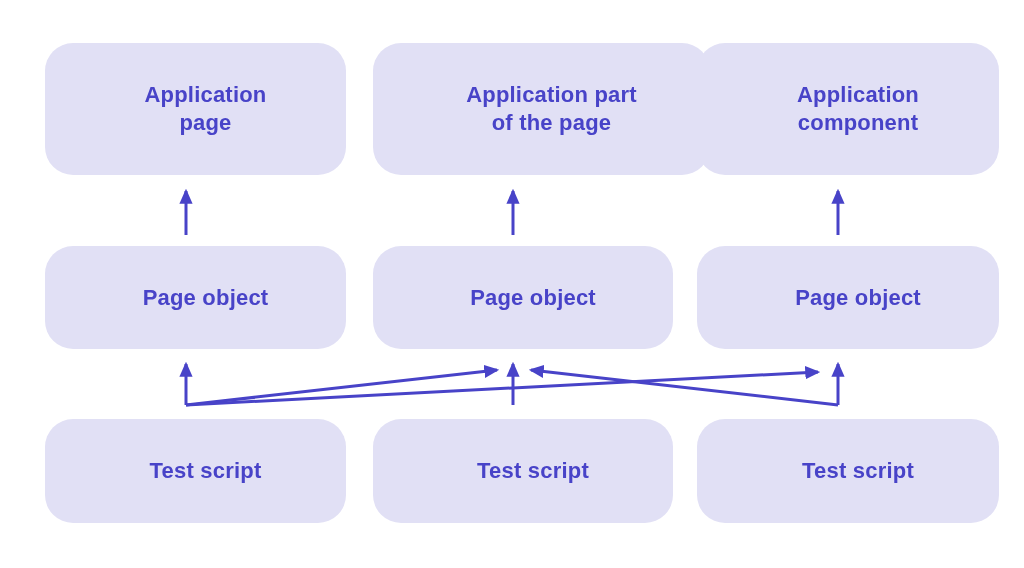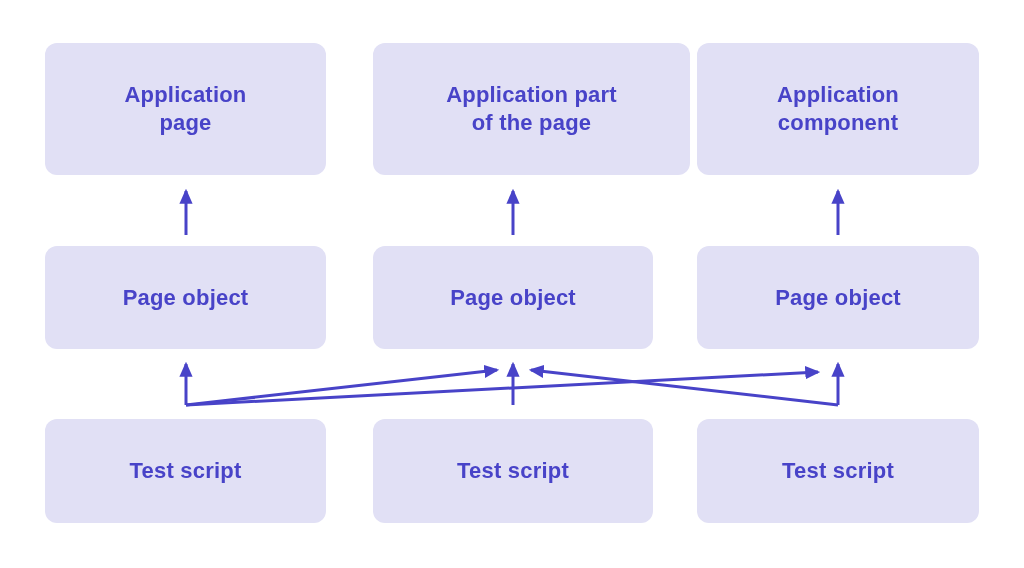--- a/index.html
+++ b/index.html
@@ -18,24 +18,25 @@
   .arrow-layer {
     position: absolute;
     left: 0; top: 0;
     width: 1024px;
     height: 568px;
     pointer-events: none;
   }
   .box {
     position: absolute;
     background: #e1e0f5;
-    border-radius: 12px;
+    border-radius: 28px;
     display: flex;
     align-items: center;
     justify-content: center;
+    padding-left: 20px;
   }
   .box .label {
     color: #4843c8;
     font-weight: bold;
     font-size: 22px;
     line-height: 1.27;
     text-align: center;
     white-space: pre-line;
     letter-spacing: 0.2px;
   }

